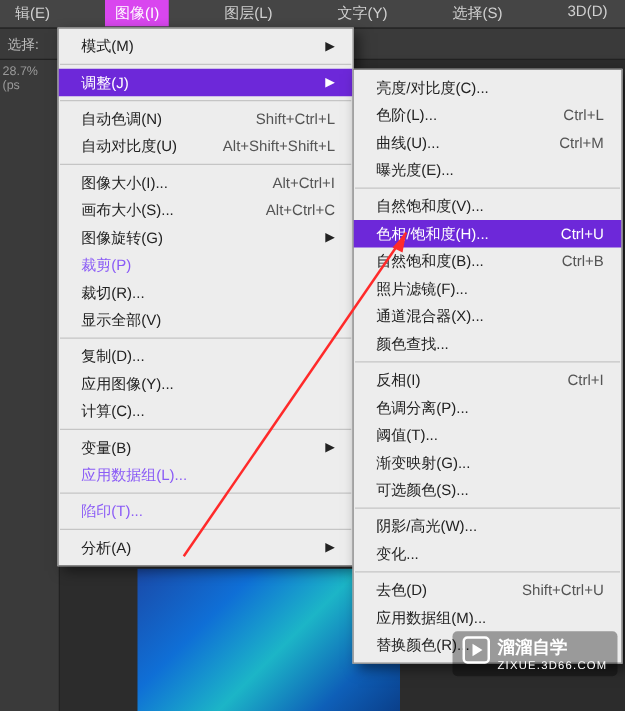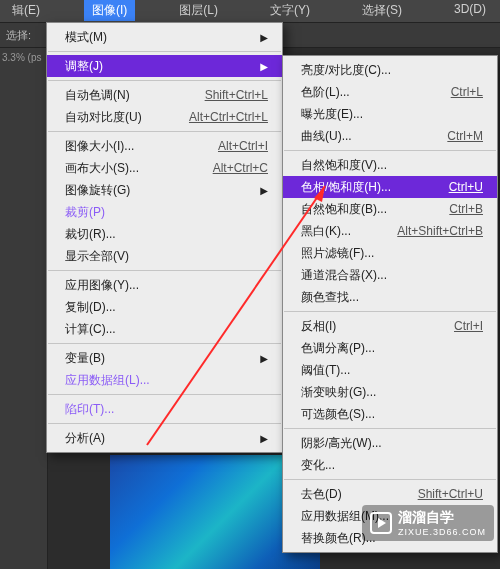--- a/index.html
+++ b/index.html
@@ -20,21 +20,21 @@
     align-items: flex-start;
     padding: 0 4px;
     gap: 36px;
   }
   .menubar-item {
     padding: 2px 8px;
     cursor: pointer;
     white-space: nowrap;
   }
   .menubar-item.active {
-    background: #3b82f6;
+    background: #d946ef;
     color: #fff;
   }
   .toolbar {
     background: #3a3a3a;
     border-top: 1px solid #222;
     border-bottom: 1px solid #222;
     height: 26px;
     display: flex;
     align-items: center;
     padding: 0 6px;
@@ -78,21 +78,20 @@
     background: #6d28d9;
     color: #fff;
   }
   .menu-item .arrow {
     margin-left: 16px;
     font-size: 10px;
   }
   .menu-item .shortcut {
     margin-left: 24px;
     color: #555;
-    text-decoration: underline;
   }
   .menu-item.highlight .shortcut {
     color: #fff;
   }
   .menu-sep {
     height: 1px;
     background: #c5c5c5;
     margin: 3px 1px;
   }
   .main-menu {
@@ -115,21 +114,21 @@
   }
   .red-line {
     position: absolute;
     pointer-events: none;
   }
   .watermark {
     position: absolute;
     right: 6px;
     bottom: 28px;
     display: flex;
-    align-items: center;
+    align-items: flex-start;
     gap: 6px;
     color: #fff;
     font-size: 14px;
     font-weight: bold;
     background: rgba(0,0,0,0.35);
     padding: 4px 8px;
     border-radius: 4px;
   }
   .watermark .play {
     width: 22px; height: 22px;
@@ -159,21 +158,21 @@
     <div class="menubar-item">视图(V)</div>
     <div class="menubar-item">窗口(W)</div>
     <div class="menubar-item">帮</div>
   </div>
 
 <div class="toolbar">
   <span>选择:</span>
 </div>
 
 <div class="left-strip">
-  <div>3.3% (ps</div>
+  <div>28.7% (ps</div>
 </div>
 
 <div class="canvas-img"></div>
 
 <div class="menu main-menu" id="main-menu">
     <div class="menu-item">
       <span>模式(M)</span>
       <span class="arrow">▶</span>
     </div>
     <div class="menu-sep"></div>
@@ -181,21 +180,21 @@
       <span>调整(J)</span>
       <span class="arrow">▶</span>
     </div>
     <div class="menu-sep"></div>
     <div class="menu-item">
       <span>自动色调(N)</span>
       <span class="shortcut">Shift+Ctrl+L</span>
     </div>
     <div class="menu-item">
       <span>自动对比度(U)</span>
-      <span class="shortcut">Alt+Ctrl+Ctrl+L</span>
+      <span class="shortcut">Alt+Shift+Shift+L</span>
     </div>
     <div class="menu-sep"></div>
     <div class="menu-item">
       <span>图像大小(I)...</span>
       <span class="shortcut">Alt+Ctrl+I</span>
     </div>
     <div class="menu-item">
       <span>画布大小(S)...</span>
       <span class="shortcut">Alt+Ctrl+C</span>
     </div>
@@ -207,24 +206,24 @@
       <span>裁剪(P)</span>
     </div>
     <div class="menu-item">
       <span>裁切(R)...</span>
     </div>
     <div class="menu-item">
       <span>显示全部(V)</span>
     </div>
     <div class="menu-sep"></div>
     <div class="menu-item">
+      <span>复制(D)...</span>
+    </div>
+    <div class="menu-item">
       <span>应用图像(Y)...</span>
-    </div>
-    <div class="menu-item">
-      <span>复制(D)...</span>
     </div>
     <div class="menu-item">
       <span>计算(C)...</span>
     </div>
     <div class="menu-sep"></div>
     <div class="menu-item">
       <span>变量(B)</span>
       <span class="arrow">▶</span>
     </div>
     <div class="menu-item disabled">
@@ -243,41 +242,37 @@
 
 <div class="menu sub-menu" id="sub-menu">
     <div class="menu-item">
       <span>亮度/对比度(C)...</span>
     </div>
     <div class="menu-item">
       <span>色阶(L)...</span>
       <span class="shortcut">Ctrl+L</span>
     </div>
     <div class="menu-item">
-      <span>曝光度(E)...</span>
-    </div>
-    <div class="menu-item">
       <span>曲线(U)...</span>
       <span class="shortcut">Ctrl+M</span>
+    </div>
+    <div class="menu-item">
+      <span>曝光度(E)...</span>
     </div>
     <div class="menu-sep"></div>
     <div class="menu-item">
       <span>自然饱和度(V)...</span>
     </div>
     <div class="menu-item highlight">
       <span>色相/饱和度(H)...</span>
       <span class="shortcut">Ctrl+U</span>
     </div>
     <div class="menu-item">
       <span>自然饱和度(B)...</span>
       <span class="shortcut">Ctrl+B</span>
-    </div>
-    <div class="menu-item">
-      <span>黑白(K)...</span>
-      <span class="shortcut">Alt+Shift+Ctrl+B</span>
     </div>
     <div class="menu-item">
       <span>照片滤镜(F)...</span>
     </div>
     <div class="menu-item">
       <span>通道混合器(X)...</span>
     </div>
     <div class="menu-item">
       <span>颜色查找...</span>
     </div>

